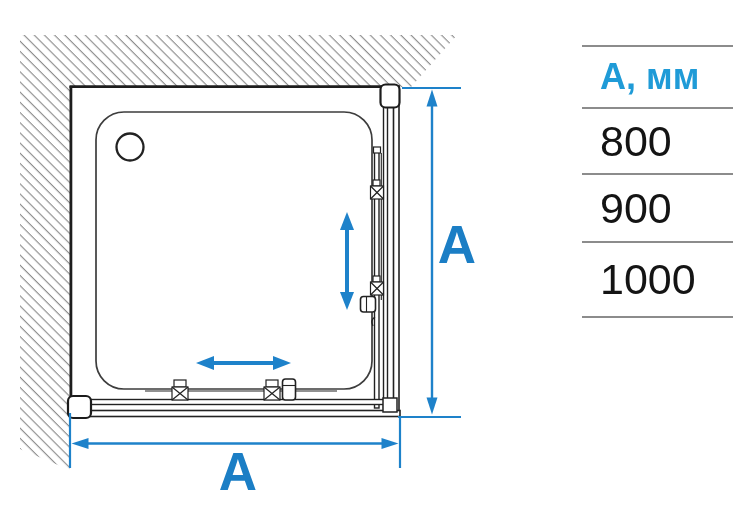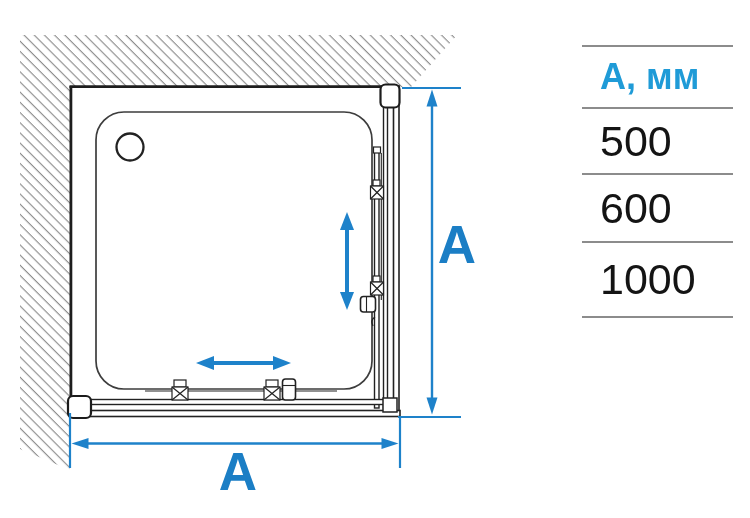--- a/index.html
+++ b/index.html
@@ -155,23 +155,23 @@
       <polygon points="196,363 214,356 214,370" stroke="none"></polygon>
       <polygon points="291,363 273,356 273,370" stroke="none"></polygon>
     </g>
   </svg>
 
   <div class="size-table">
     <div class="trow head">
       <span>А, мм</span>
     </div>
     <div class="trow r0">
-      <span class="val">500</span>
+      <span class="val">800</span>
     </div>
     <div class="trow r1">
-      <span class="val">600</span>
+      <span class="val">900</span>
     </div>
     <div class="trow r2">
       <span class="val">1000</span>
     </div>
   </div>
 
 </div>
 
 </body></html>

